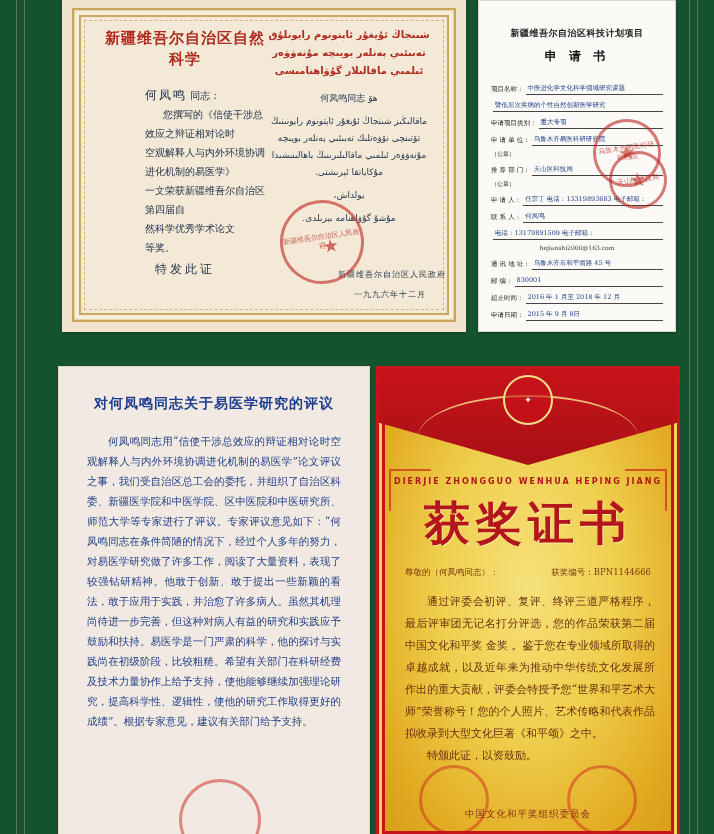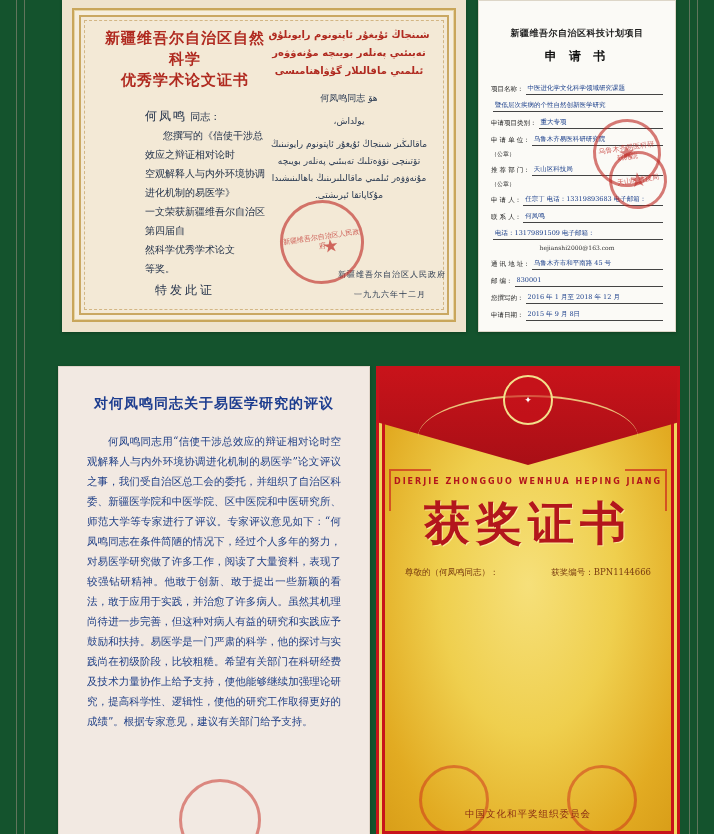--- a/index.html
+++ b/index.html
@@ -369,39 +369,39 @@
   <div class="guide g3"></div>
   <div class="guide g4"></div>
 
   <div class="card" id="cert1">
     <div class="inner">
       <div class="frame-deco"></div>
 
       <div class="c1-left">
         <div class="c1-title">
           <span>新疆维吾尔自治区自然科学</span>
-          <span class="l2">优秀学术论文证书</span>
         </div>
         <div class="c1-body">
           <div><span class="c1-name">何凤鸣</span>
             <span>同志：</span></div>
           <div class="c1-indent">您撰写的《信使干涉总效应之辩证相对论时</div>
           <div>空观解释人与内外环境协调进化机制的易医学》</div>
           <div>一文荣获新疆维吾尔自治区第四届自</div>
           <div>然科学优秀学术论文</div>
           <div>等奖。</div>
         </div>
         <div class="c1-award">特发此证</div>
       </div>
 
       <div class="c1-right">
         <div class="uy-title">شىنجاڭ ئۇيغۇر ئاپتونوم رايونلۇق تەبىئىي پەنلەر بويىچە مۇنەۋۋەر ئىلمىي ماقالىلار گۇۋاھنامىسى</div>
         <div class="uy-p">ھۆ 何凤鸣同志</div>
+        <div class="uy-p">ماقالىڭىز شىنجاڭ ئۇيغۇر ئاپتونوم رايونىنىڭ تۆتىنچى نۆۋەتلىك تەبىئىي پەنلەر بويىچە مۇنەۋۋەر ئىلمىي ماقالىلىرىنىڭ باھالىنىشىدا مۇكاپاتقا ئېرىشتى.</div>
         <div class="uy-p">يولداش،</div>
-        <div class="uy-p">ماقالىڭىز شىنجاڭ ئۇيغۇر ئاپتونوم رايونىنىڭ تۆتىنچى نۆۋەتلىك تەبىئىي پەنلەر بويىچە مۇنەۋۋەر ئىلمىي ماقالىلىرىنىڭ باھالىنىشىدا مۇكاپاتقا ئېرىشتى.</div>
+        <div class="uy-p">مۇشۇ گۇۋاھنامە بېرىلدى.</div>
       </div>
 
       <div class="c1-issuer">新疆维吾尔自治区人民政府</div>
       <div class="c1-date">一九九六年十二月</div>
 
       <div class="seal-round">
         <span>新疆维吾尔自治区人民政府</span>
         <span class="seal-star">★</span>
       </div>
     </div>
@@ -455,21 +455,21 @@
         <span class="f-label">通 讯 地 址：</span>
         <span class="f-val blue">乌鲁木齐市和平南路 45 号</span>
       </div>
 
       <div class="f-row">
         <span class="f-label">邮 编：</span>
         <span class="f-val blue">830001</span>
       </div>
 
       <div class="f-row">
-        <span class="f-label">您撰写的：</span>
+        <span class="f-label">起止时间：</span>
         <span class="f-val blue">2016 年 1 月至 2018 年 12 月</span>
       </div>
 
       <div class="f-row">
         <span class="f-label">申请日期：</span>
         <span class="f-val blue">2015 年 9 月 8日</span>
       </div>
     </div>
 
     <div class="seal-round seal-a">
@@ -502,20 +502,24 @@
     <div class="aw-pinyin">DIERJIE ZHONGGUO WENHUA HEPING JIANG</div>
     <div class="aw-title">获奖证书</div>
 
     <div class="aw-meta">
       <span>尊敬的（何凤鸣同志）：</span>
       <span>
         <span>获奖编号：</span><span>BPN1144666</span>
       </span>
     </div>
 
+    <div class="aw-body">
+      <p>通过评委会初评、复评、终评三道严格程序，最后评审团无记名打分评选，您的作品荣获第二届中国文化和平奖 金奖 。鉴于您在专业领域所取得的卓越成就，以及近年来为推动中华传统文化发展所作出的重大贡献，评委会特授予您“世界和平艺术大师”荣誉称号！您的个人照片、艺术传略和代表作品拟收录到大型文化巨著《和平颂》之中。</p>
+      <p>特颁此证，以资鼓励。</p>
+    </div>
 
     <div class="aw-seal-l"></div>
     <div class="aw-seal-r"></div>
 
     <div class="aw-foot">
       <span class="org">中国文化和平奖组织委员会</span>
     </div>
   </div>
 </div>
 

